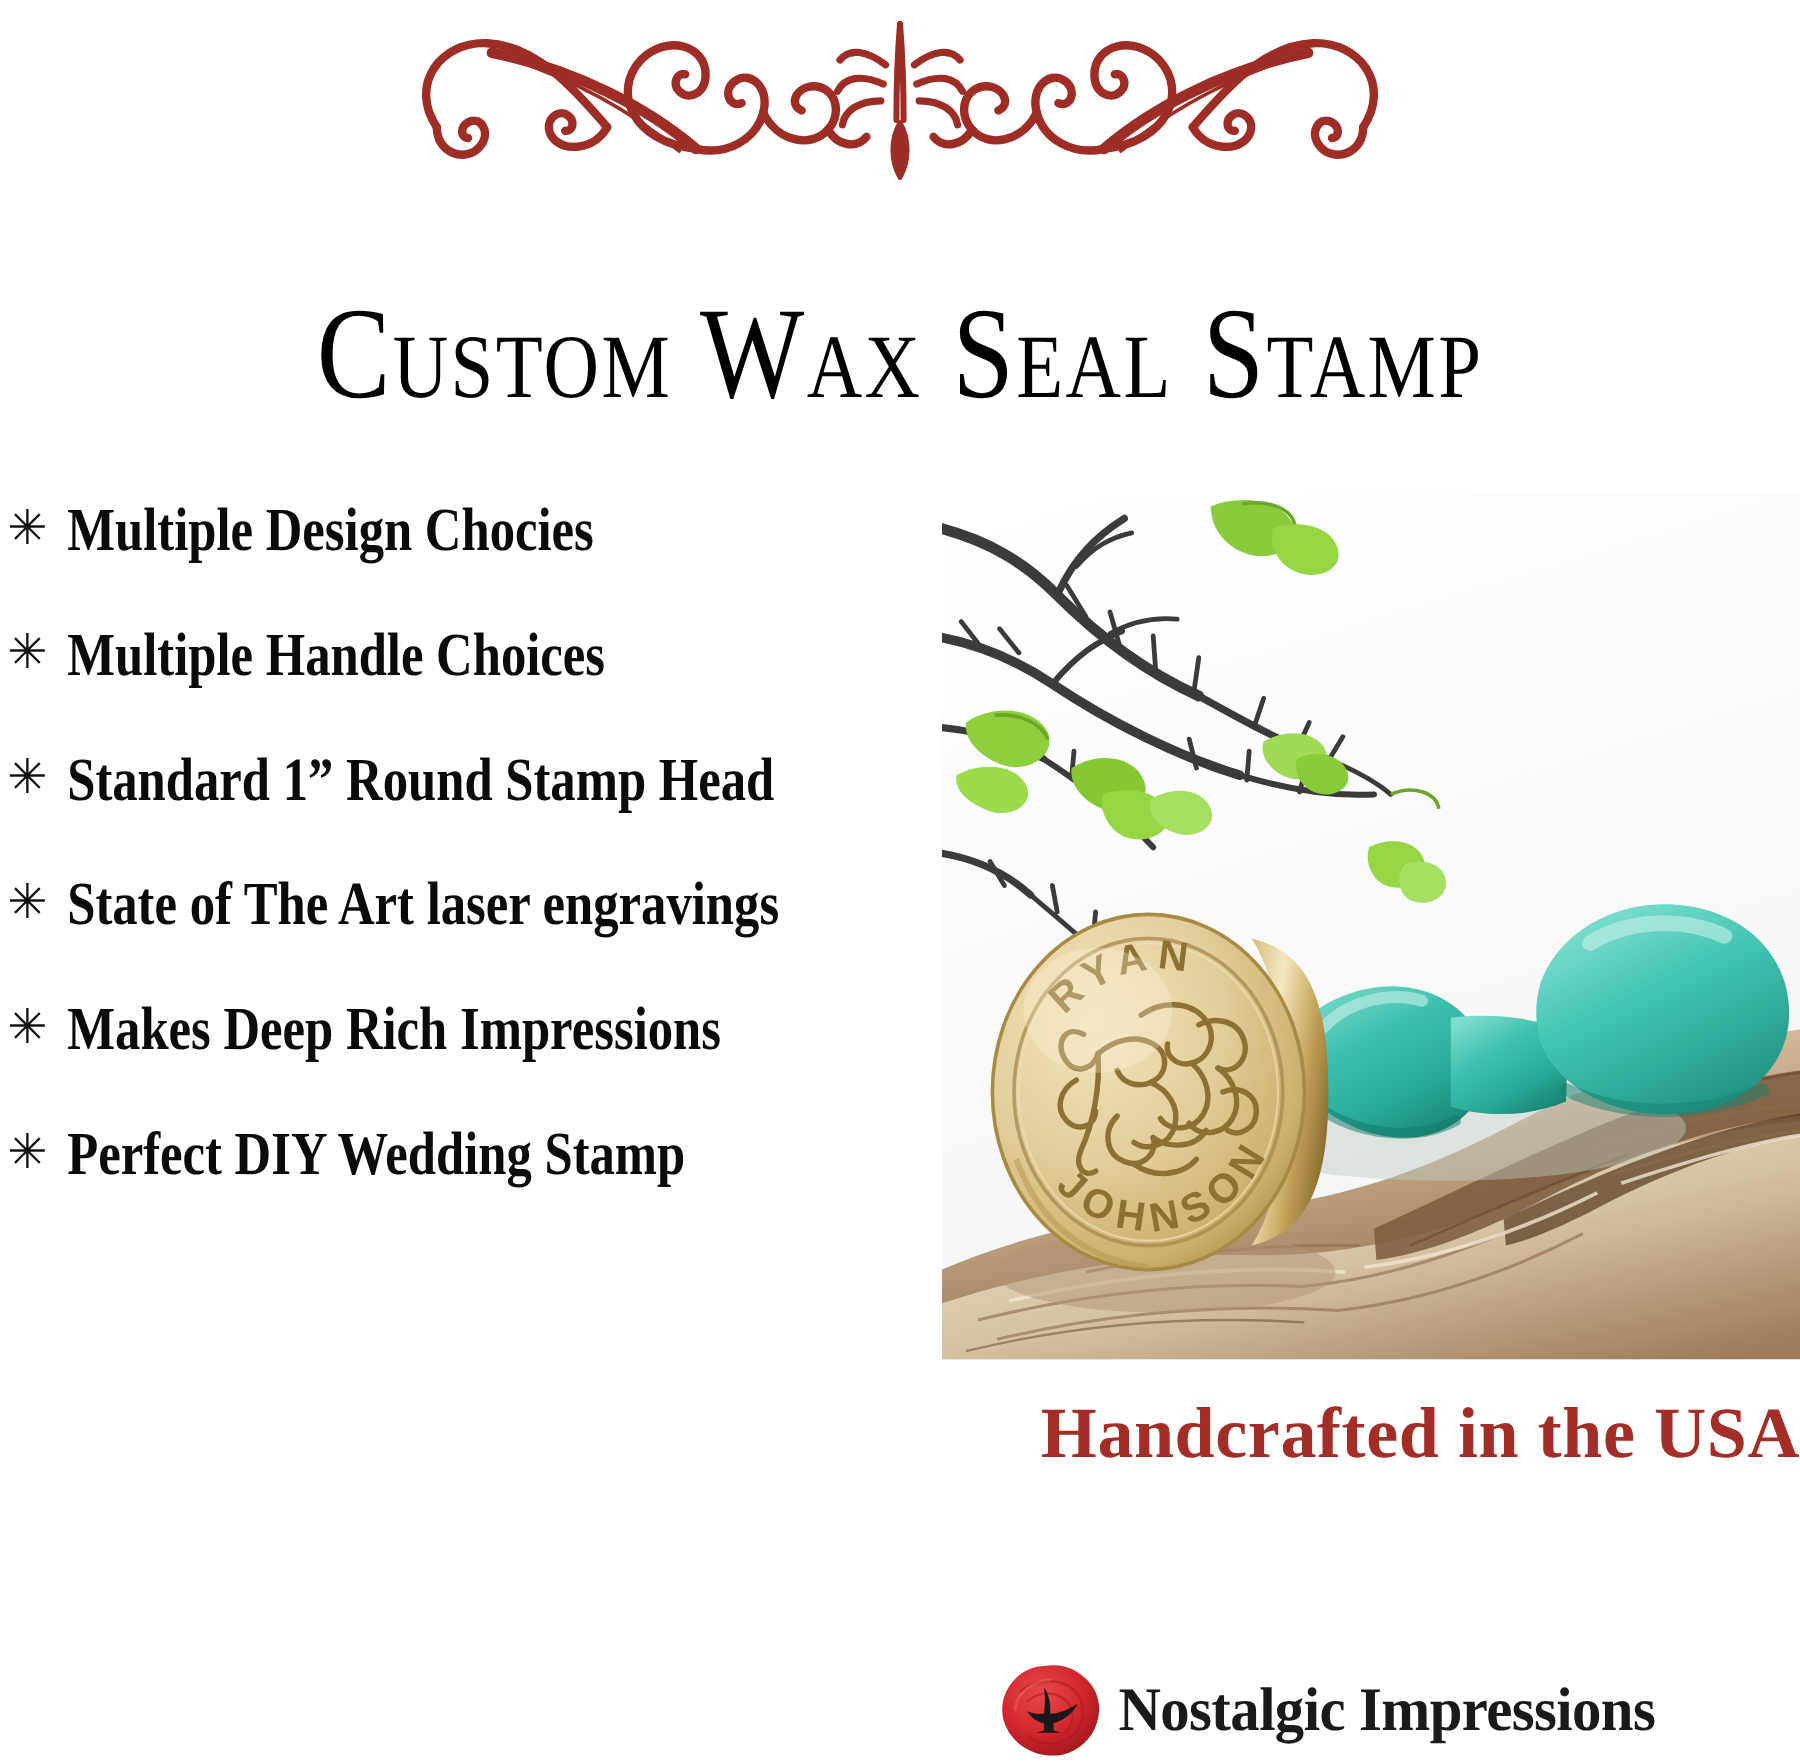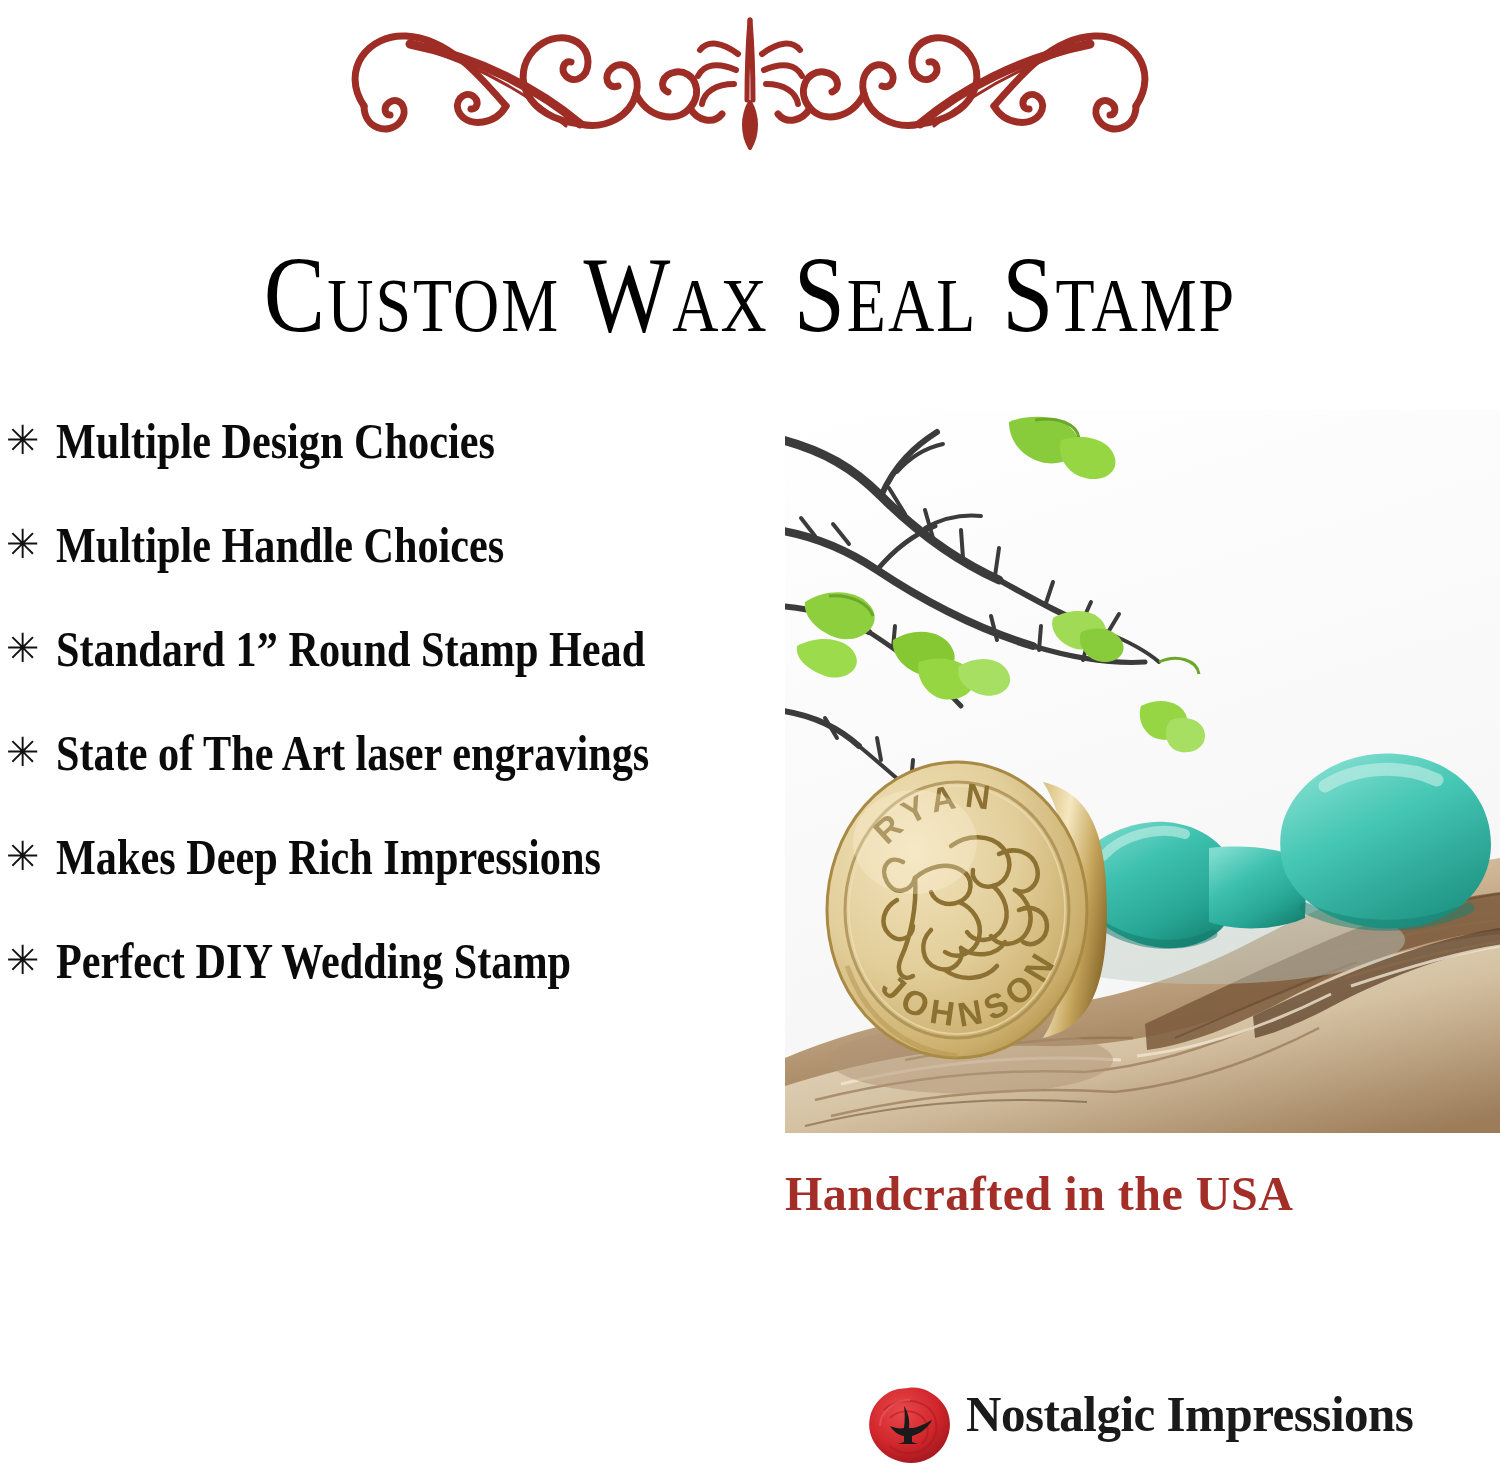--- a/index.html
+++ b/index.html
@@ -94,38 +94,38 @@
     background: #fdfdfd;
   }
   #product-photo svg { display: block; width: 100%; height: 100%; }
 
   
   #handcrafted-caption {
     position: absolute;
     left: 785px;
     top: 1166px;
     width: 715px;
-    text-align: left;
+    text-align: right;
     font-family: "Liberation Serif", serif;
-    font-size: 48px;
+    font-size: 60px;
     line-height: 56px;
     font-weight: 700;
     color: #A32D27;
     letter-spacing: 0.5px;
   }
 
   
   #brand-logo {
     position: absolute;
-    left: 866px;
+    left: 832px;
     top: 1386px;
     width: 620px;
     height: 78px;
     display: flex;
-    align-items: flex-start;
+    align-items: center;
   }
   #seal-icon {
     flex: 0 0 auto;
     width: 86px;
     height: 78px;
     margin-right: 14px;
   }
   #seal-icon svg { display: block; width: 100%; height: 100%; }
   #brand-wordmark {
     flex: 1 1 auto;

